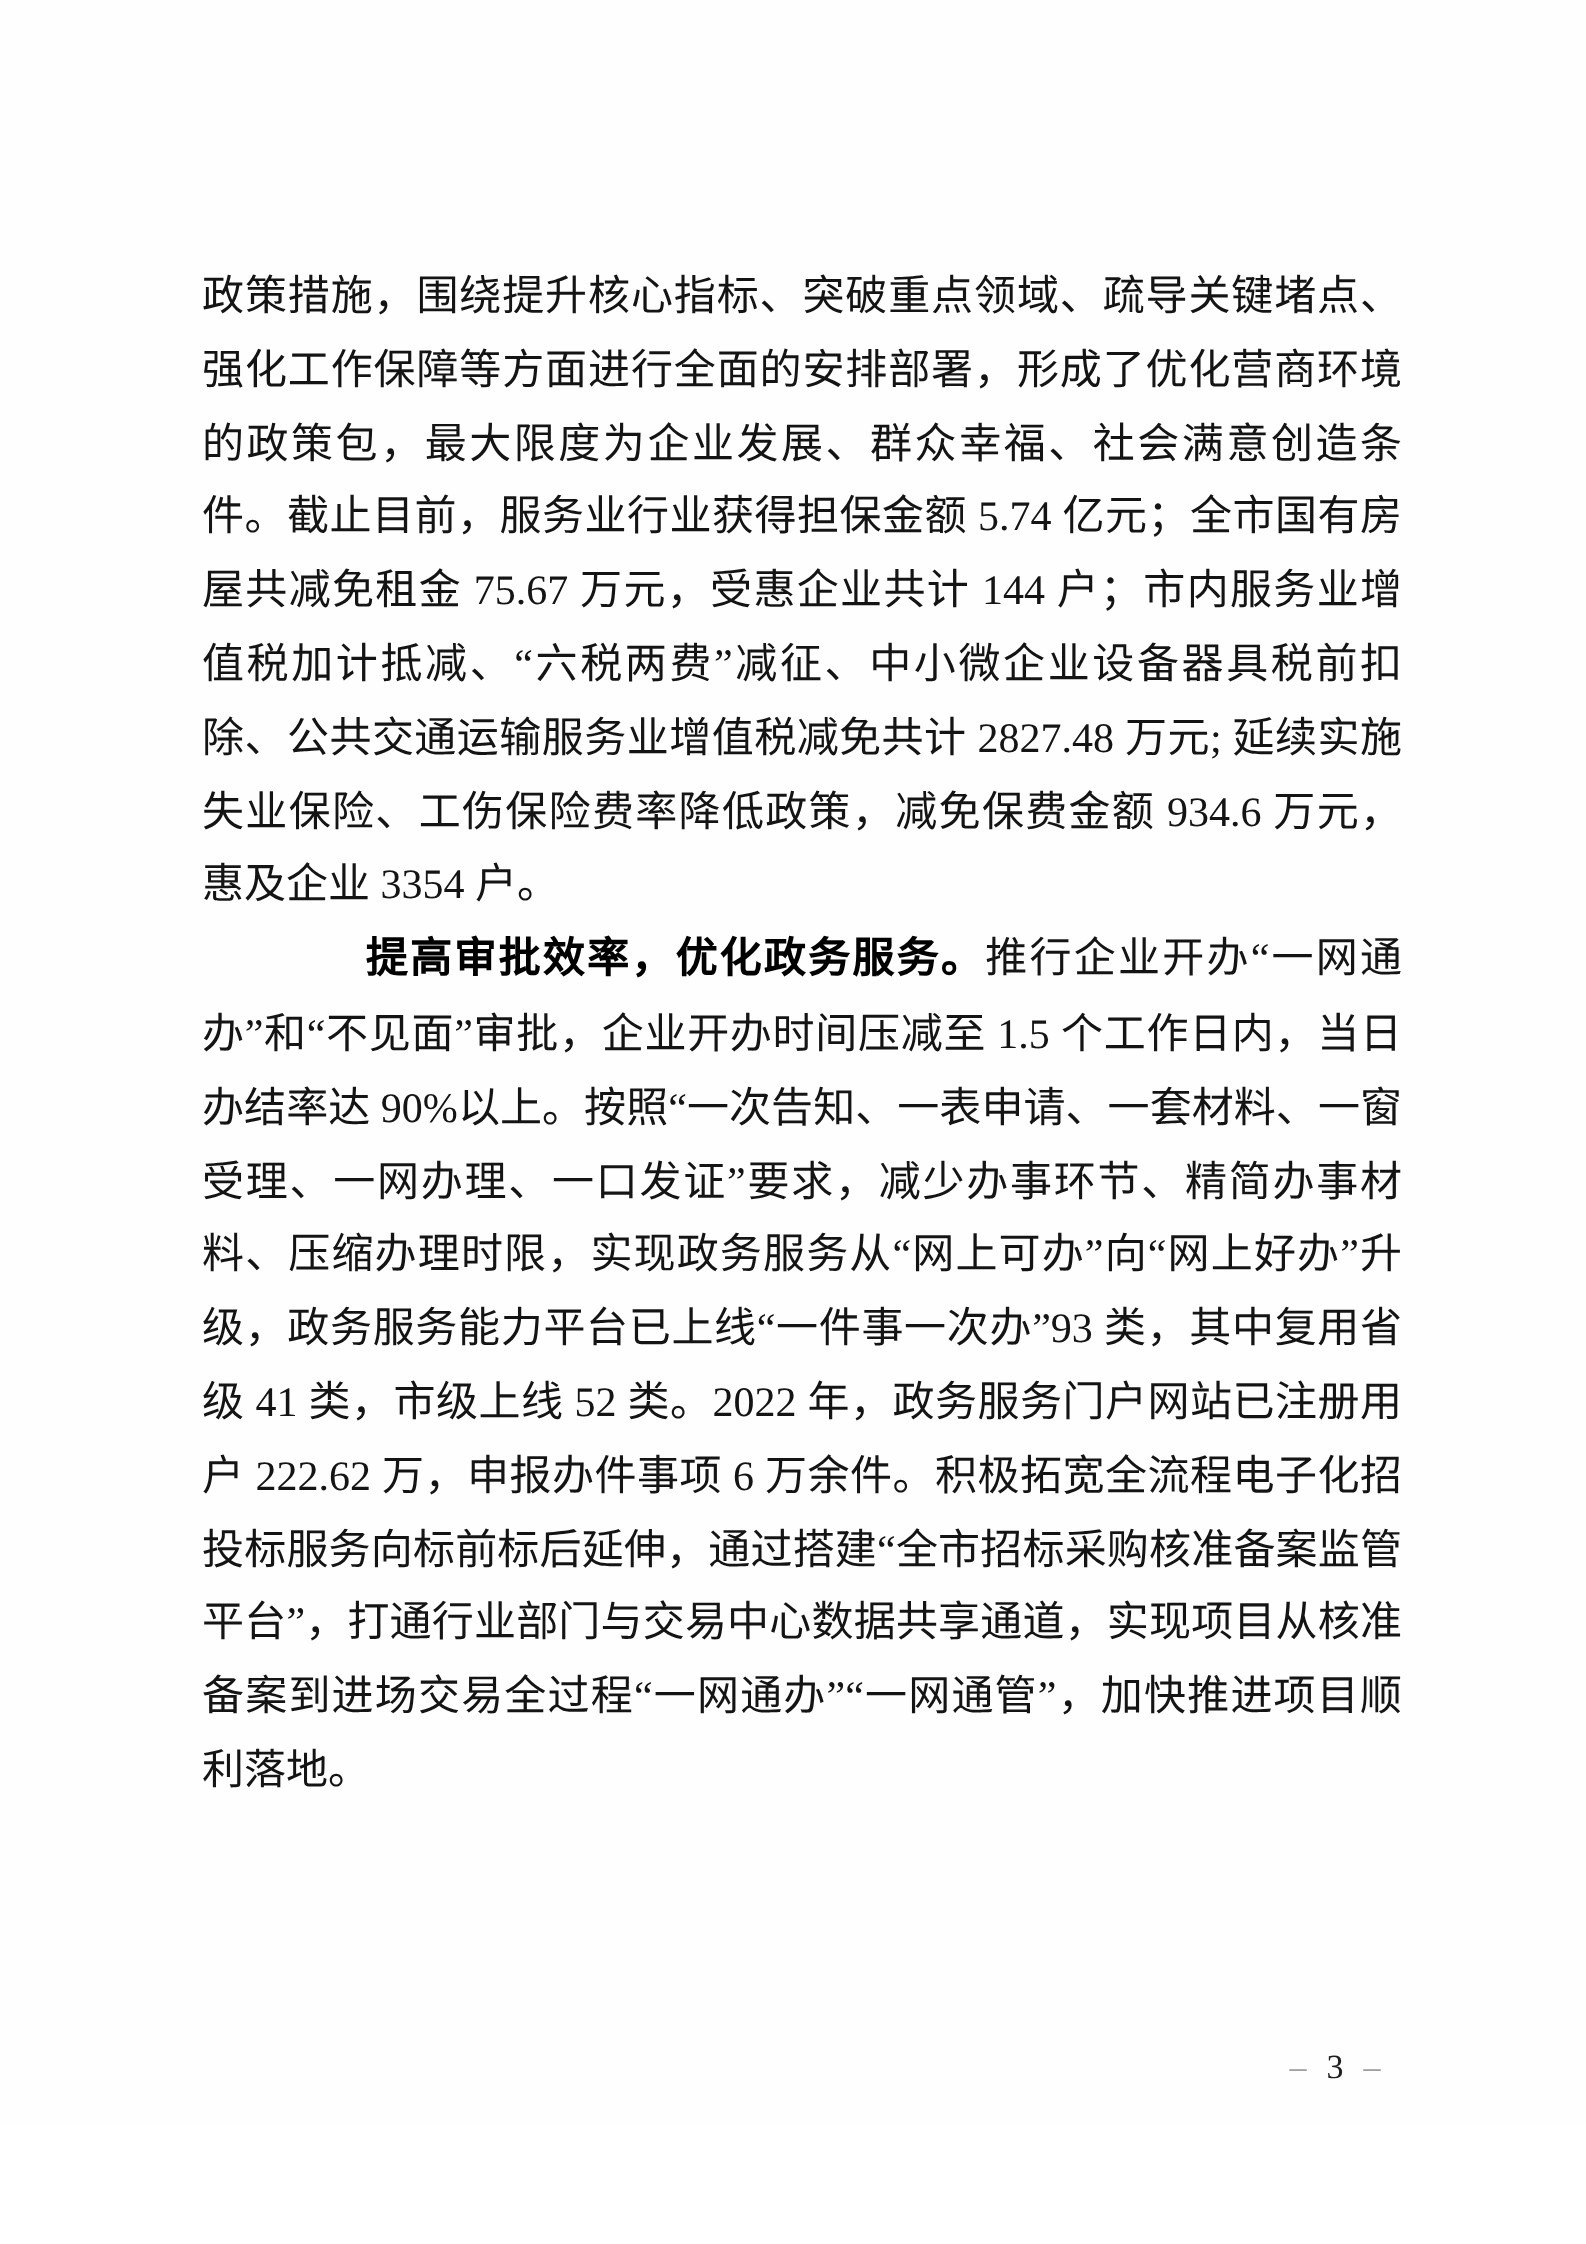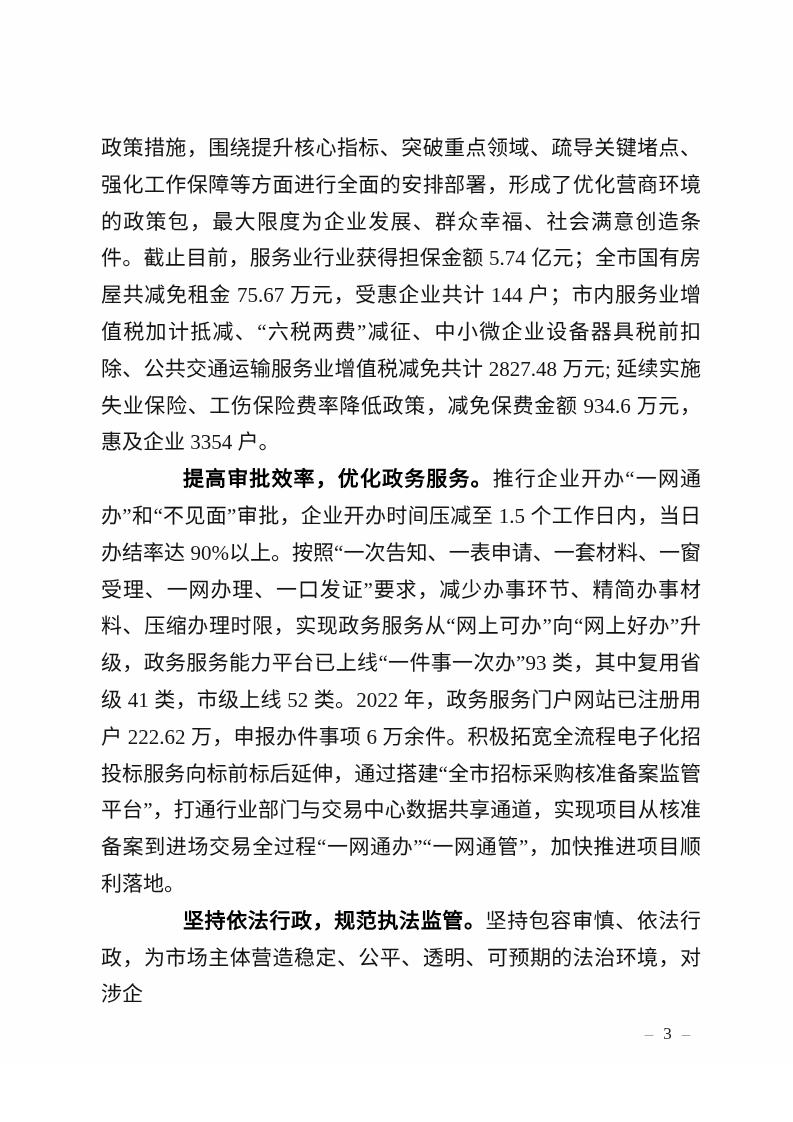--- a/index.html
+++ b/index.html
@@ -61,19 +61,18 @@
 <body>
 
 <div class="page">
 
   <div class="content">
 
     <p><span>政策措施，围绕提升核心指标、突破重点领域、疏导关键堵点、强化工作保障等方面进行全面的安排部署，形成了优化营商环境的政策包，最大限度为企业发展、群众幸福、社会满意创造条件。截止目前，服务业行业获得担保金额 5.74 亿元；全市国有房屋共减免租金 75.67 万元，受惠企业共计 144 户；市内服务业增值税加计抵减、“六税两费”减征、中小微企业设备器具税前扣除、公共交通运输服务业增值税减免共计 2827.48 万元; 延续实施失业保险、工伤保险费率降低政策，减免保费金额 934.6 万元，惠及企业 3354 户。</span></p>
 
     <p class="indent"><span class="lead">提高审批效率，优化政务服务。</span><span>推行企业开办“一网通办”和“不见面”审批，企业开办时间压减至 1.5 个工作日内，当日办结率达 90%以上。按照“一次告知、一表申请、一套材料、一窗受理、一网办理、一口发证”要求，减少办事环节、精简办事材料、压缩办理时限，实现政务服务从“网上可办”向“网上好办”升级，政务服务能力平台已上线“一件事一次办”93 类，其中复用省级 41 类，市级上线 52 类。2022 年，政务服务门户网站已注册用户 222.62 万，申报办件事项 6 万余件。积极拓宽全流程电子化招投标服务向标前标后延伸，通过搭建“全市招标采购核准备案监管平台”，打通行业部门与交易中心数据共享通道，实现项目从核准备案到进场交易全过程“一网通办”“一网通管”，加快推进项目顺利落地。</span></p>
 
-    <p class="indent"><span class="lead">坚持依法行政，规范执法监管。</span><span>坚持包容审慎、依法行政，为市场主体营造稳定、公平、透明、可预期的法治环境，对涉企</span></p>
 
   </div>
 
   <div class="footer"><span class="dash">–</span><span class="num">3</span><span class="dash">–</span></div>
 
 </div>
 
 </body></html>

